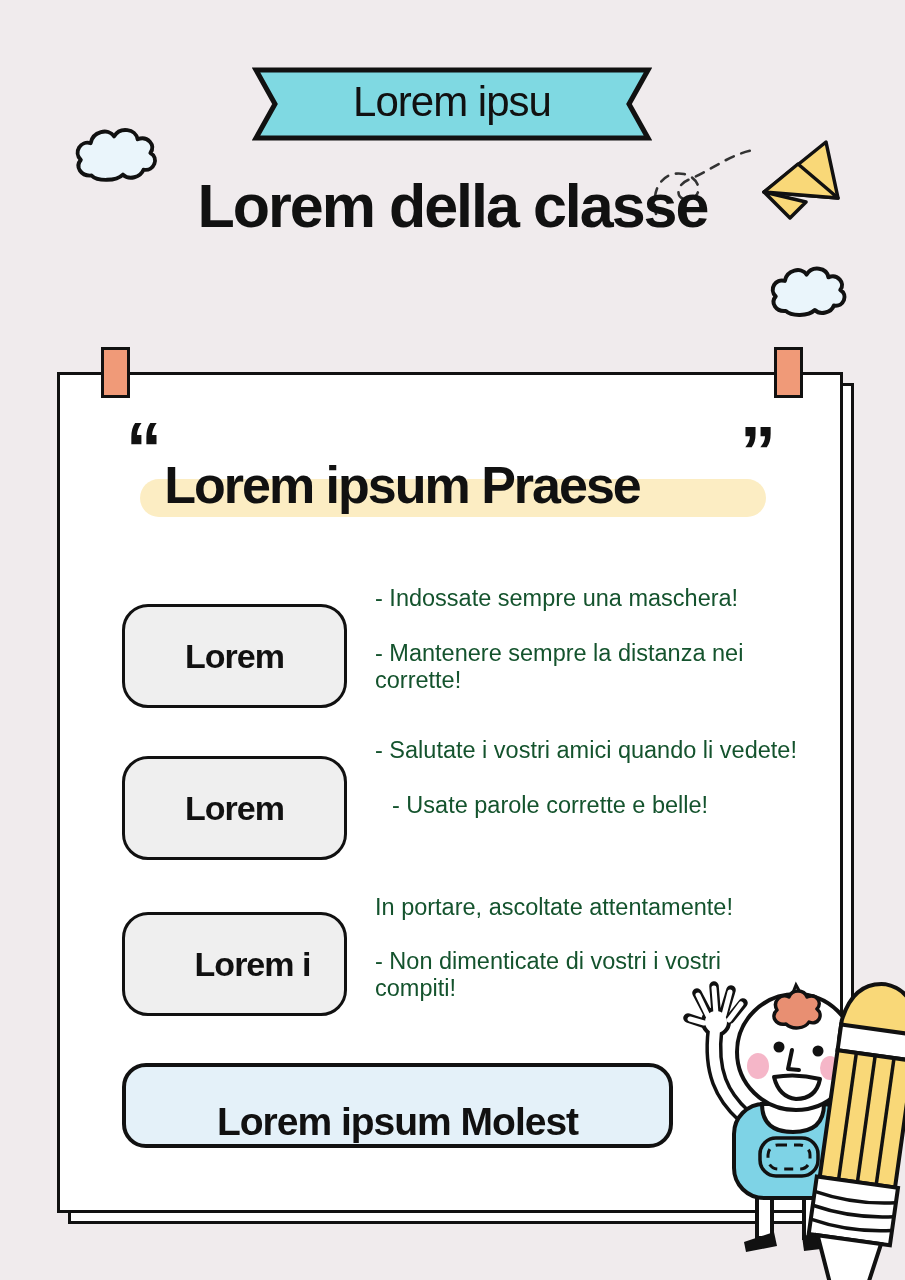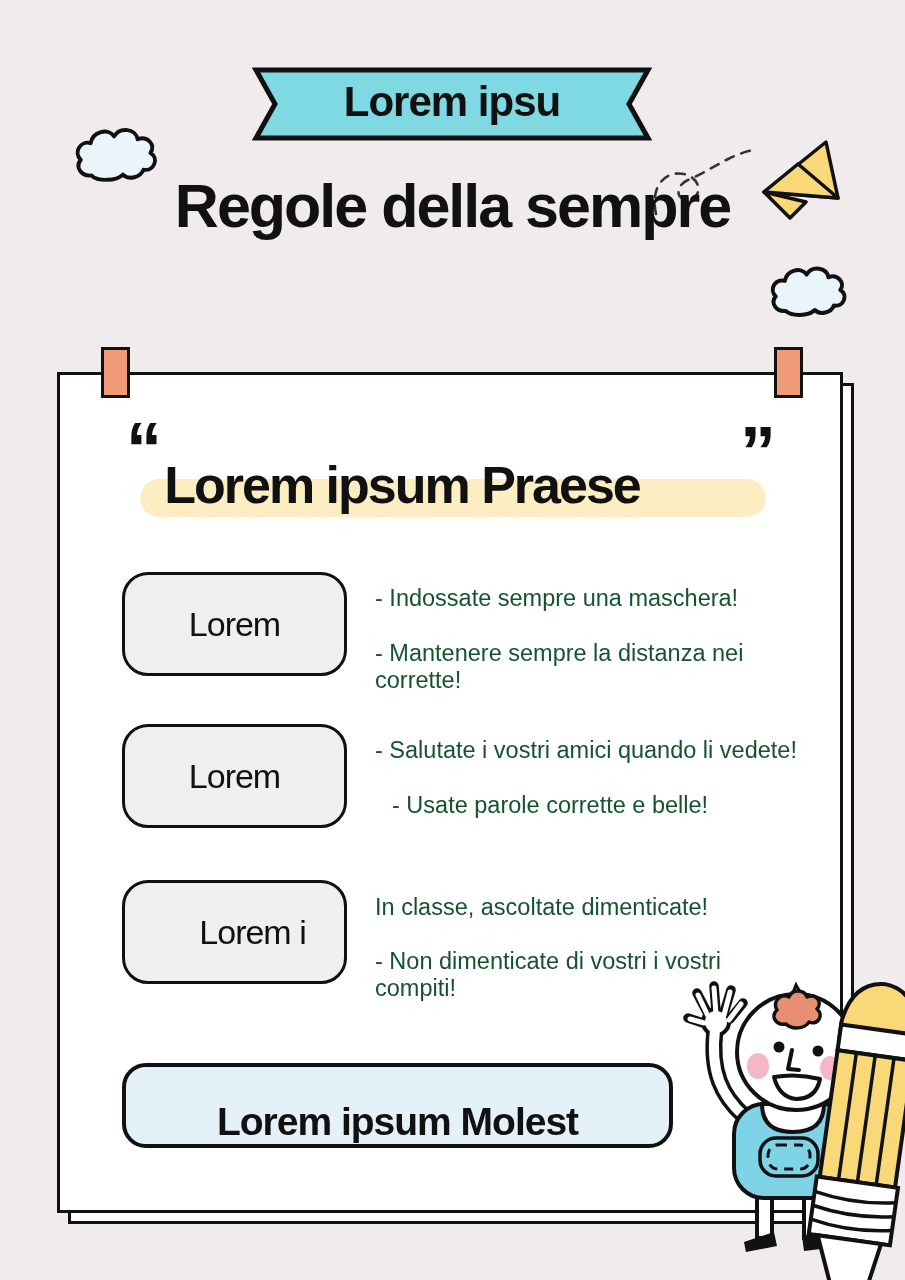--- a/index.html
+++ b/index.html
@@ -14,21 +14,21 @@
     position:relative;background:var(--bg);
     font-family:"Liberation Sans","DejaVu Sans",sans-serif;color:var(--ink);
   }
   .abs{position:absolute;}
 
   
   .ribbon-svg{left:252px;top:66px;width:400px;height:76px;z-index:2;}
   .ribbon-label{
     left:252px;top:66px;width:400px;height:72px;z-index:3;
     display:flex;align-items:center;justify-content:center;
-    font-size:42px;font-weight:700;letter-spacing:-1px;
+    font-size:42px;font-weight:400;letter-spacing:-1px;
   }
   
   .page-title{
     left:0;top:174px;width:905px;text-align:center;z-index:2;
     font-size:61px;font-weight:900;letter-spacing:-2px;line-height:1.05;
   }
   
   .cloud-1{left:72px;top:120px;width:98px;height:66px;z-index:1;}
   .cloud-2{left:766px;top:260px;width:94px;height:60px;z-index:1;}
   .plane-svg{left:646px;top:130px;width:202px;height:112px;z-index:1;}
@@ -59,21 +59,21 @@
   }
   .card-heading{
     left:57px;top:458px;width:690px;text-align:center;z-index:3;
     font-size:52px;font-weight:900;letter-spacing:-2px;line-height:1.05;
   }
 
   .rule-box{
     left:122px;width:225px;height:104px;z-index:3;
     background:var(--boxfill);border:3.5px solid var(--ink);border-radius:26px;
     display:flex;align-items:center;justify-content:center;
-    font-size:34px;font-weight:400;letter-spacing:-1px;
+    font-size:34px;font-weight:700;letter-spacing:-1px;margin-top:32px;
   }
   .rule-box-1{top:572px;} .rule-box-2{top:724px;} .rule-box-3{top:880px;padding-left:36px;}
   .rule-line{
     left:375px;width:430px;z-index:3;
     font-size:23.5px;line-height:1.15;color:#14532d;
   }
   .l-1a{top:585px;} .l-1b{top:640px;}
   .l-2a{top:737px;} .l-2b{top:792px;margin-left:17px;}
   .l-3a{top:894px;} .l-3b{top:948px;}
 
@@ -102,21 +102,21 @@
 
 <svg class="abs plane-svg" viewBox="0 0 202 112">
   <path d="M 10 84 C 4 58 18 40 38 44 C 55 48 57 66 44 69 C 30 72 28 56 42 50 C 66 40 84 24 108 20" fill="none" stroke="#333" stroke-width="2.6" stroke-dasharray="9 8" stroke-linecap="round"></path>
   <g transform="translate(108,10)" stroke="#111" stroke-width="3.5" stroke-linejoin="round">
     <polygon points="10,52 72,2 84,58" fill="var(--plane)"></polygon>
     <polygon points="10,52 44,24 84,58" fill="var(--plane)"></polygon>
     <polygon points="10,52 52,62 36,78" fill="var(--plane)"></polygon>
   </g>
 </svg>
 
-<div class="abs page-title">Regole della sempre</div>
+<div class="abs page-title">Lorem della classe</div>
 
 <div class="abs card-back"></div>
 <div class="abs card"></div>
 <div class="abs tape tape-left"></div>
 <div class="abs tape tape-right"></div>
 
 <div class="abs quote quote-open">“</div>
 <div class="abs quote quote-close">”</div>
 <div class="abs heading-highlight"></div>
 <div class="abs card-heading">Lorem ipsum Praese</div>
@@ -129,21 +129,21 @@
 
 <div class="abs rule-box rule-box-2">
   <span>Lorem</span>
 </div>
 <div class="abs rule-line l-2a">- Salutate i vostri amici quando li vedete!</div>
 <div class="abs rule-line l-2b">- Usate parole corrette e belle!</div>
 
 <div class="abs rule-box rule-box-3">
   <span>Lorem i</span>
 </div>
-<div class="abs rule-line l-3a">In classe, ascoltate dimenticate!</div>
+<div class="abs rule-line l-3a">In portare, ascoltate attentamente!</div>
 <div class="abs rule-line l-3b">- Non dimenticate di vostri i vostri compiti!</div>
 
 <div class="abs footer-banner">
   <span>Lorem ipsum Molest</span>
 </div>
 
 <svg class="abs character-svg" viewBox="0 0 265 300">
 
   <path d="M 104 136 C 82 116 70 92 75 50" stroke="#111" stroke-width="17" fill="none" stroke-linecap="round"></path>
 

